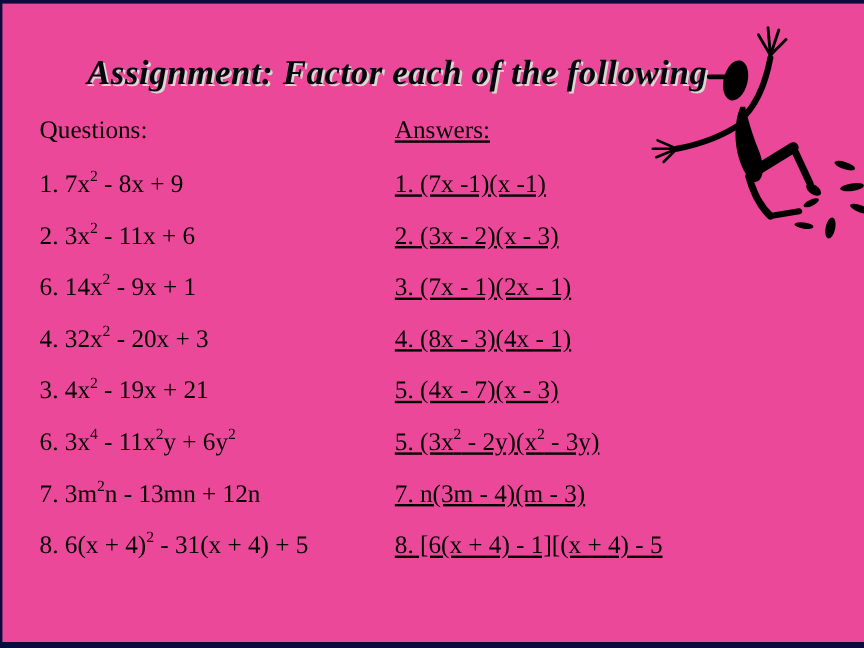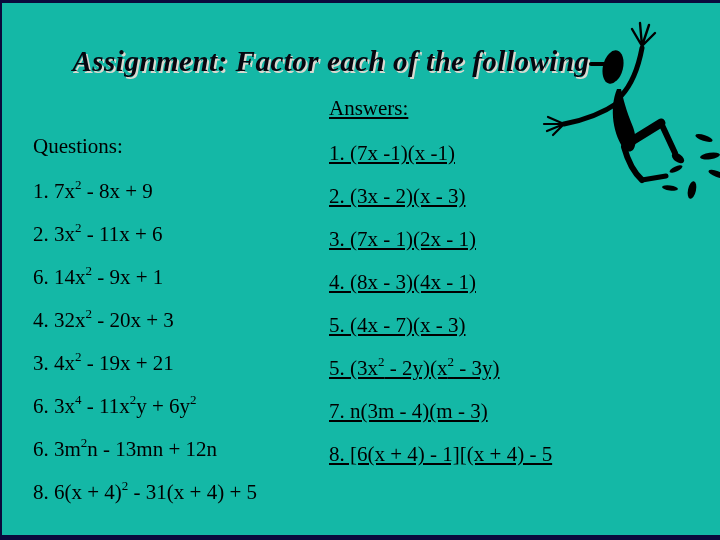--- a/index.html
+++ b/index.html
@@ -3,38 +3,38 @@
 <meta charset="utf-8">
 <style>
   html, body { margin: 0; padding: 0; }
   body {
     width: 720px; height: 540px; overflow: hidden;
     font-family: "Liberation Serif", "DejaVu Serif", serif;
     background: #9a9ac8;
   }
   .slide {
     position: relative; width: 720px; height: 540px;
-    background: #14b8a6; overflow: hidden;
+    background: #ec4899; overflow: hidden;
   }
   .edge { position: absolute; background: #0a0a3c; }
   .edge-top    { left: 0; top: 0; width: 720px; height: 3px; }
   .edge-left   { left: 0; top: 0; width: 2px; height: 540px; }
   .edge-bottom { left: 0; bottom: 0; width: 720px; height: 5px; }
 
   .title {
     position: absolute; left: 0; top: 45px; width: 662px;
     text-align: center;
     font-size: 29px; font-weight: bold; font-style: italic;
     color: #06060f;
     text-shadow: 2px 2px 0 #d9d9d0;
     letter-spacing: 0.5px;
   }
 
   .col { position: absolute; top: 96px; color: #000000; }
-  .col-questions { left: 33px;  width: 285px; margin-top: 38px; }
+  .col-questions { left: 33px;  width: 285px; }
   .col-answers   { left: 329px; width: 390px; text-decoration: underline; }
 
   .col-header { height: 45px; font-size: 21px; line-height: 25px; }
   .line       { height: 43px; font-size: 21px; line-height: 25px; white-space: nowrap; }
   .line sup {
     font-size: 13px; line-height: 0;
     position: relative; top: -1px; vertical-align: super;
   }
 
   .figure { position: absolute; left: 520px; top: 4px; }
@@ -53,21 +53,21 @@
 
   <div class="col col-questions">
     <div class="col-header">Questions:</div>
     <div>
         <div class="line"><span>1. 7x</span><sup>2</sup><span> - 8x + 9</span></div>
         <div class="line"><span>2. 3x</span><sup>2</sup><span> - 11x + 6</span></div>
         <div class="line"><span>6. 14x</span><sup>2</sup><span> - 9x + 1</span></div>
         <div class="line"><span>4. 32x</span><sup>2</sup><span> - 20x + 3</span></div>
         <div class="line"><span>3. 4x</span><sup>2</sup><span> - 19x + 21</span></div>
         <div class="line"><span>6. 3x</span><sup>4</sup><span> - 11x</span><sup>2</sup><span>y + 6y</span><sup>2</sup></div>
-        <div class="line"><span>6. 3m</span><sup>2</sup><span>n - 13mn + 12n</span></div>
+        <div class="line"><span>7. 3m</span><sup>2</sup><span>n - 13mn + 12n</span></div>
         <div class="line"><span>8. 6(x + 4)</span><sup>2</sup><span> - 31(x + 4) + 5</span></div>
       </div>
   </div>
 
   <div class="col col-answers">
     <div class="col-header">Answers:</div>
     <div>
         <div class="line"><span>1. (7x -1)(x -1)</span></div>
         <div class="line"><span>2. (3x - 2)(x - 3)</span></div>
         <div class="line"><span>3. (7x - 1)(2x - 1)</span></div>

